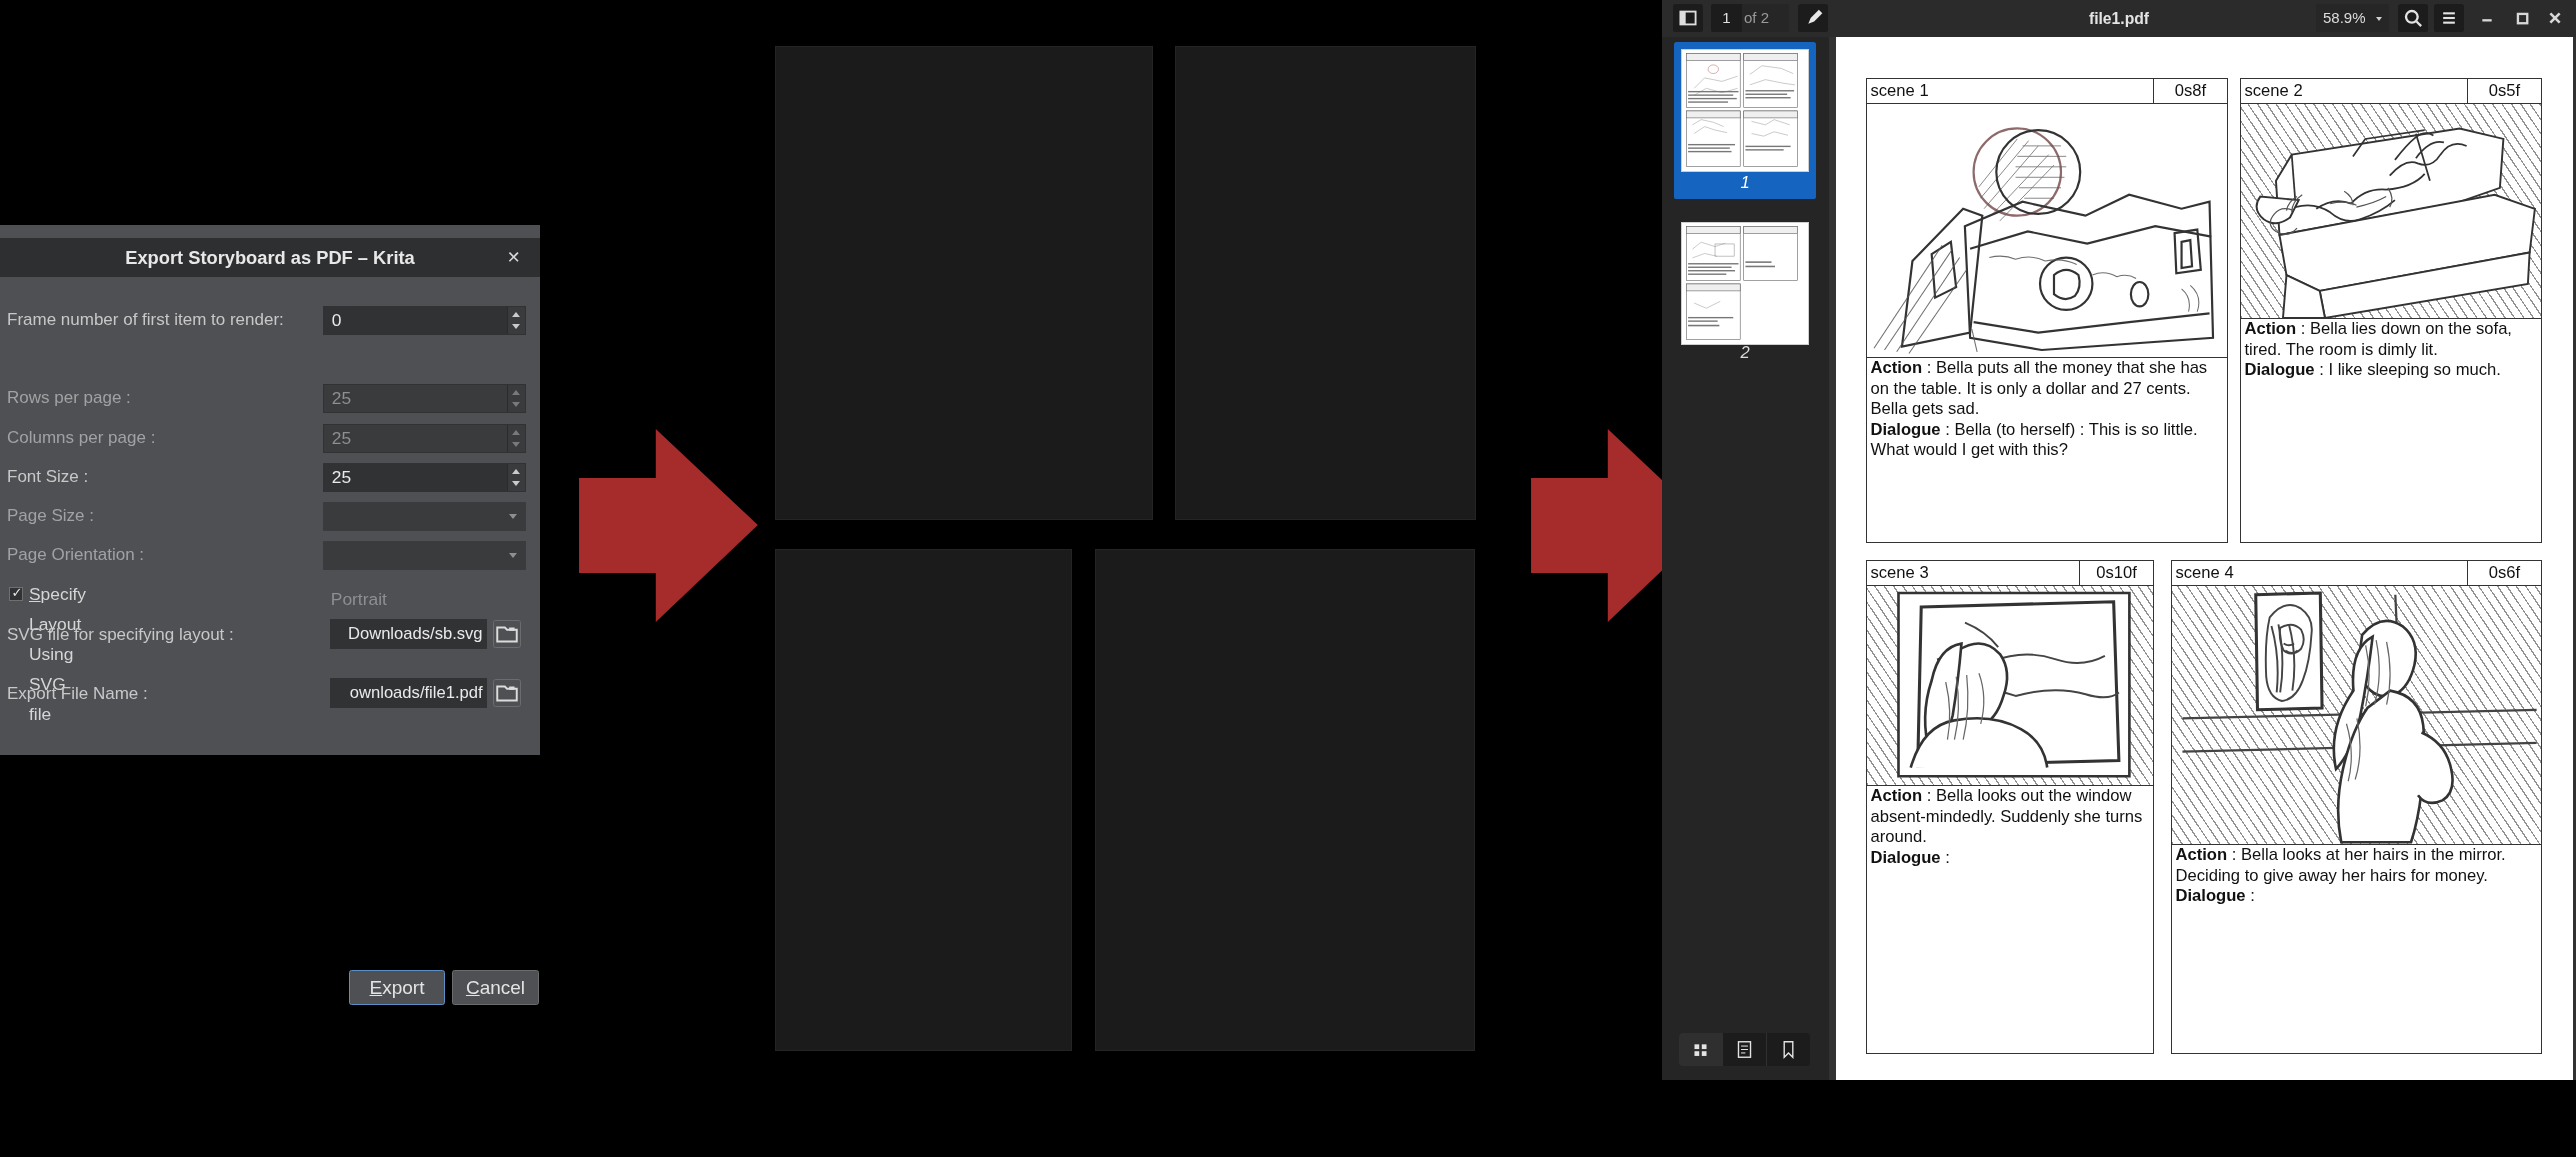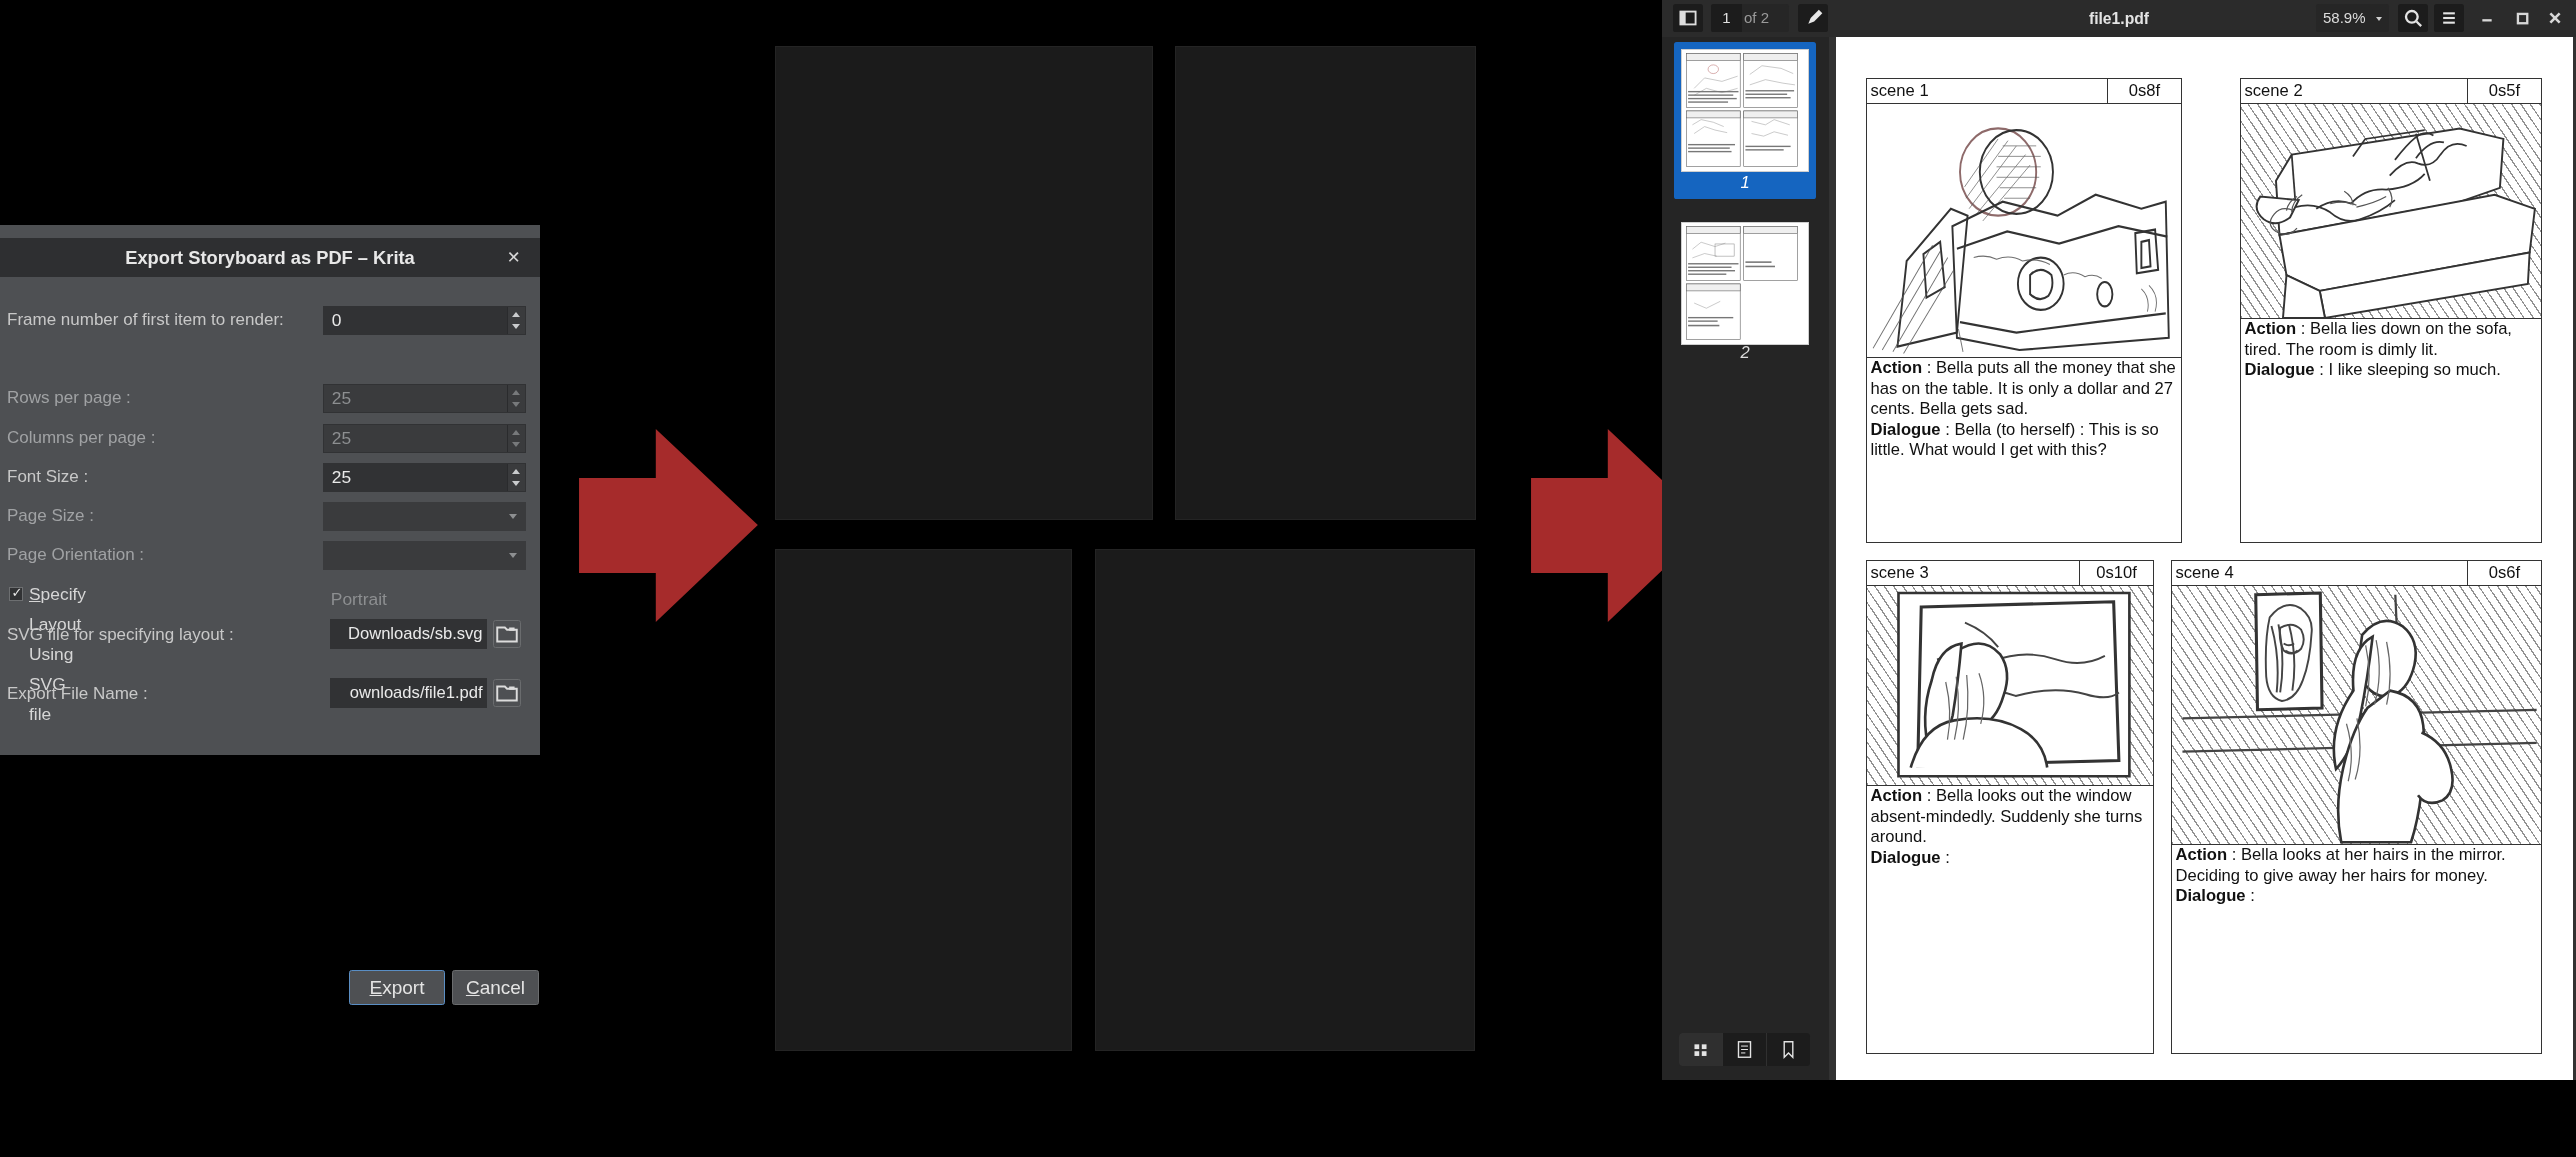--- a/index.html
+++ b/index.html
@@ -430,21 +430,21 @@
         <svg width="100%" height="33" viewBox="0 0 50 38">
             <path d="M20 10h10v18l-5-5-5 5z" fill="none" stroke="#e4e4e4" stroke-width="1.6"></path>
           </svg>
       </div>
     </div>
   </div>
 
   <div id="pdf-page-area">
     <div id="pdf-page">
 
-      <div class="sbp" style="left:30px;top:41px;width:316px;height:465px;">
+      <div class="sbp" style="left:30px;top:41px;width:362px;height:465px;">
         <div class="sbp-hdr">
           <div class="sbp-name">scene 1</div>
           <div class="sbp-time">0s8f</div>
         </div>
         <div class="sbp-img" style="height:253px;">
           <svg width="100%" height="253" viewBox="0 0 412 290" preserveAspectRatio="none">
             <g stroke="#8e6a6a" stroke-width="2.5" fill="none">
                 <circle cx="172" cy="78" r="50"></circle>
               </g>
             <g stroke="#555" stroke-width="1" opacity=".8">

